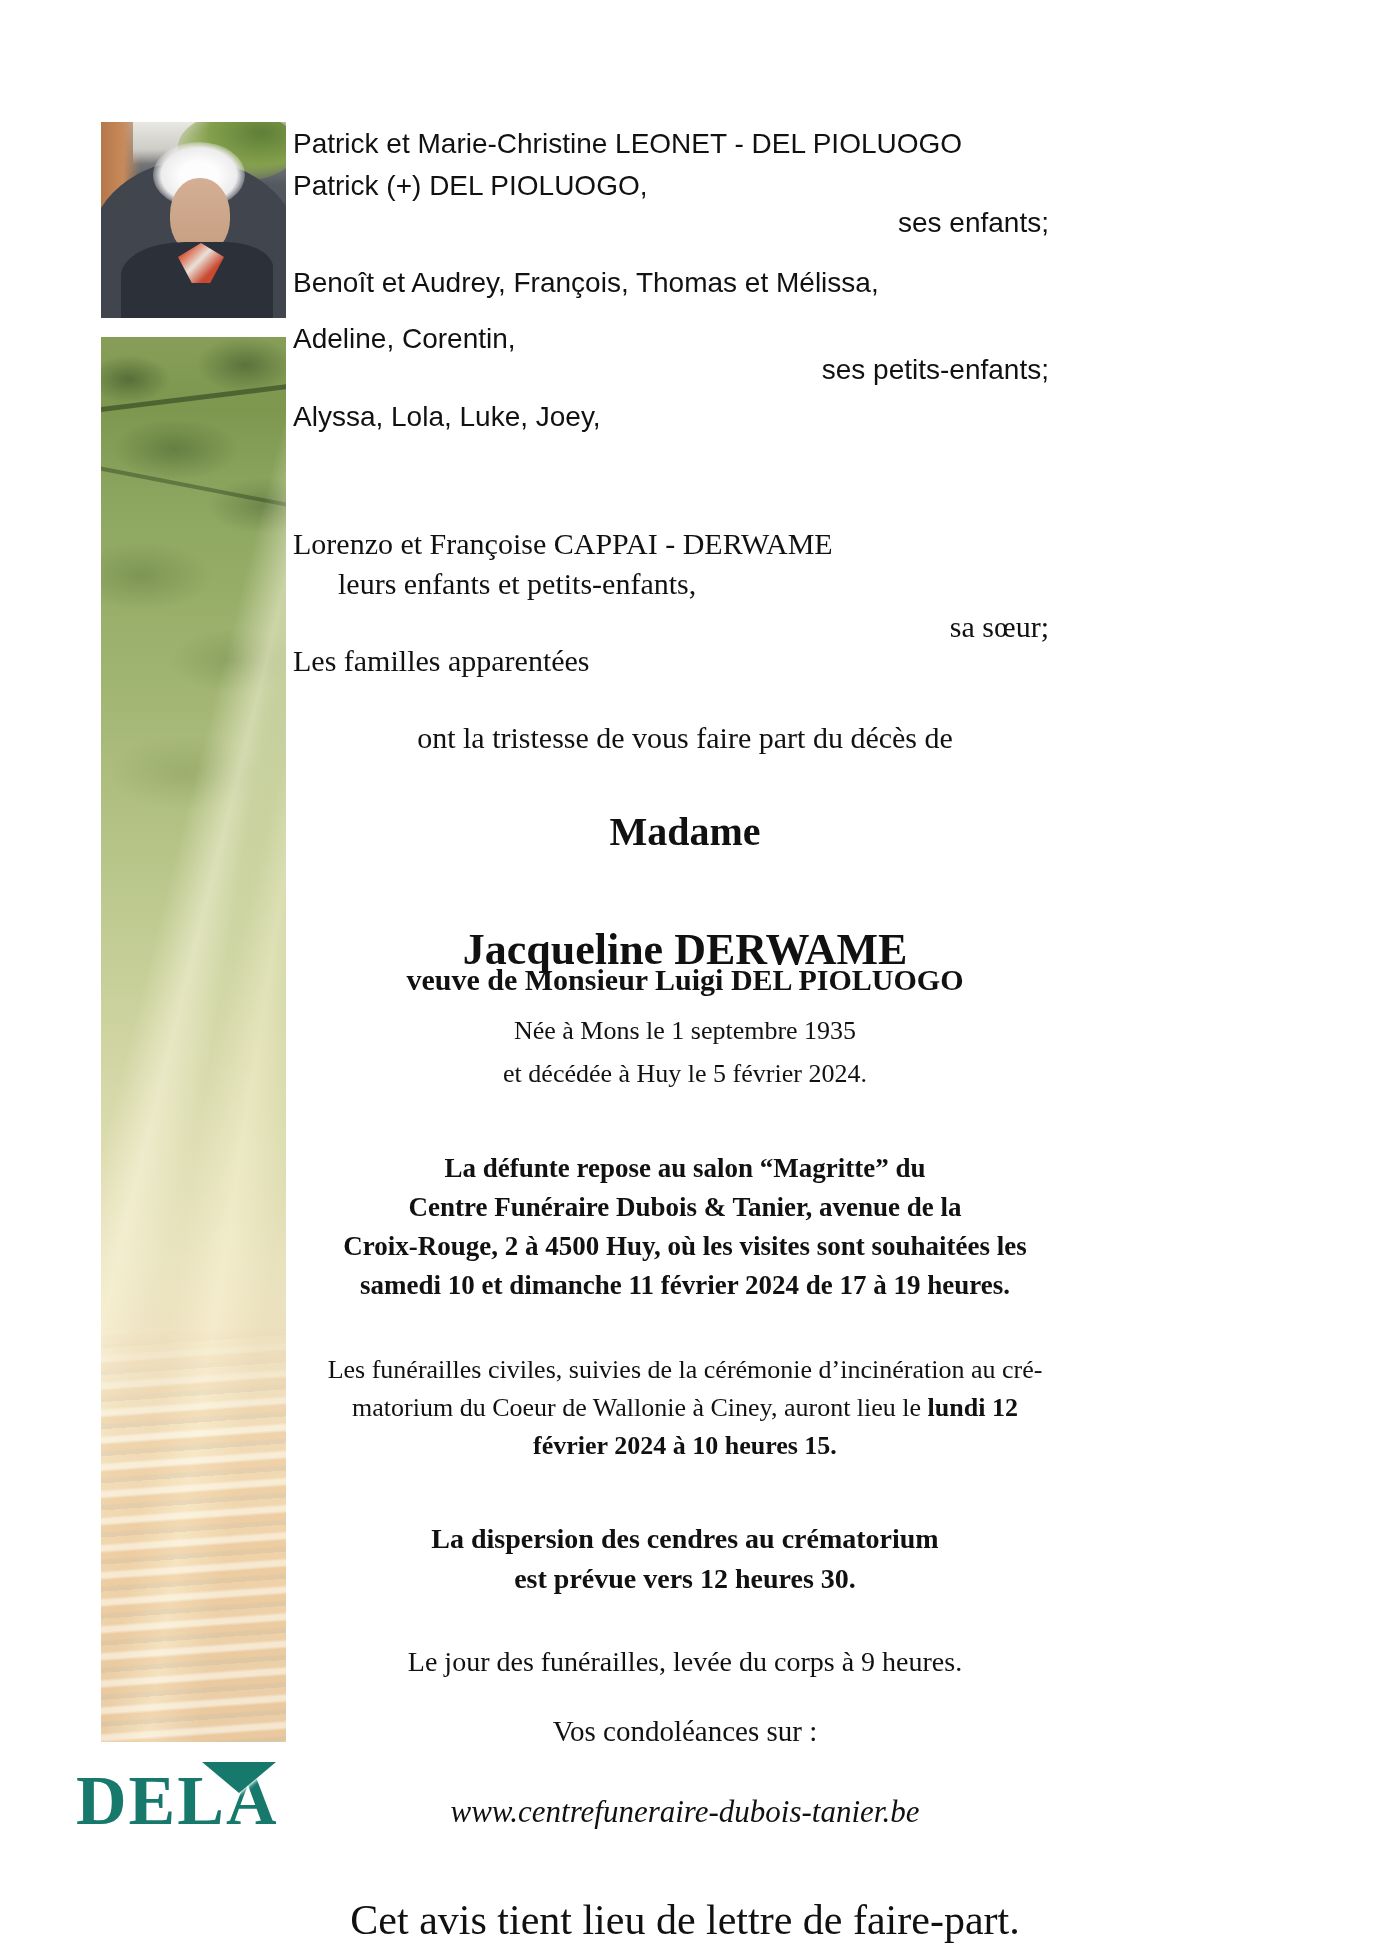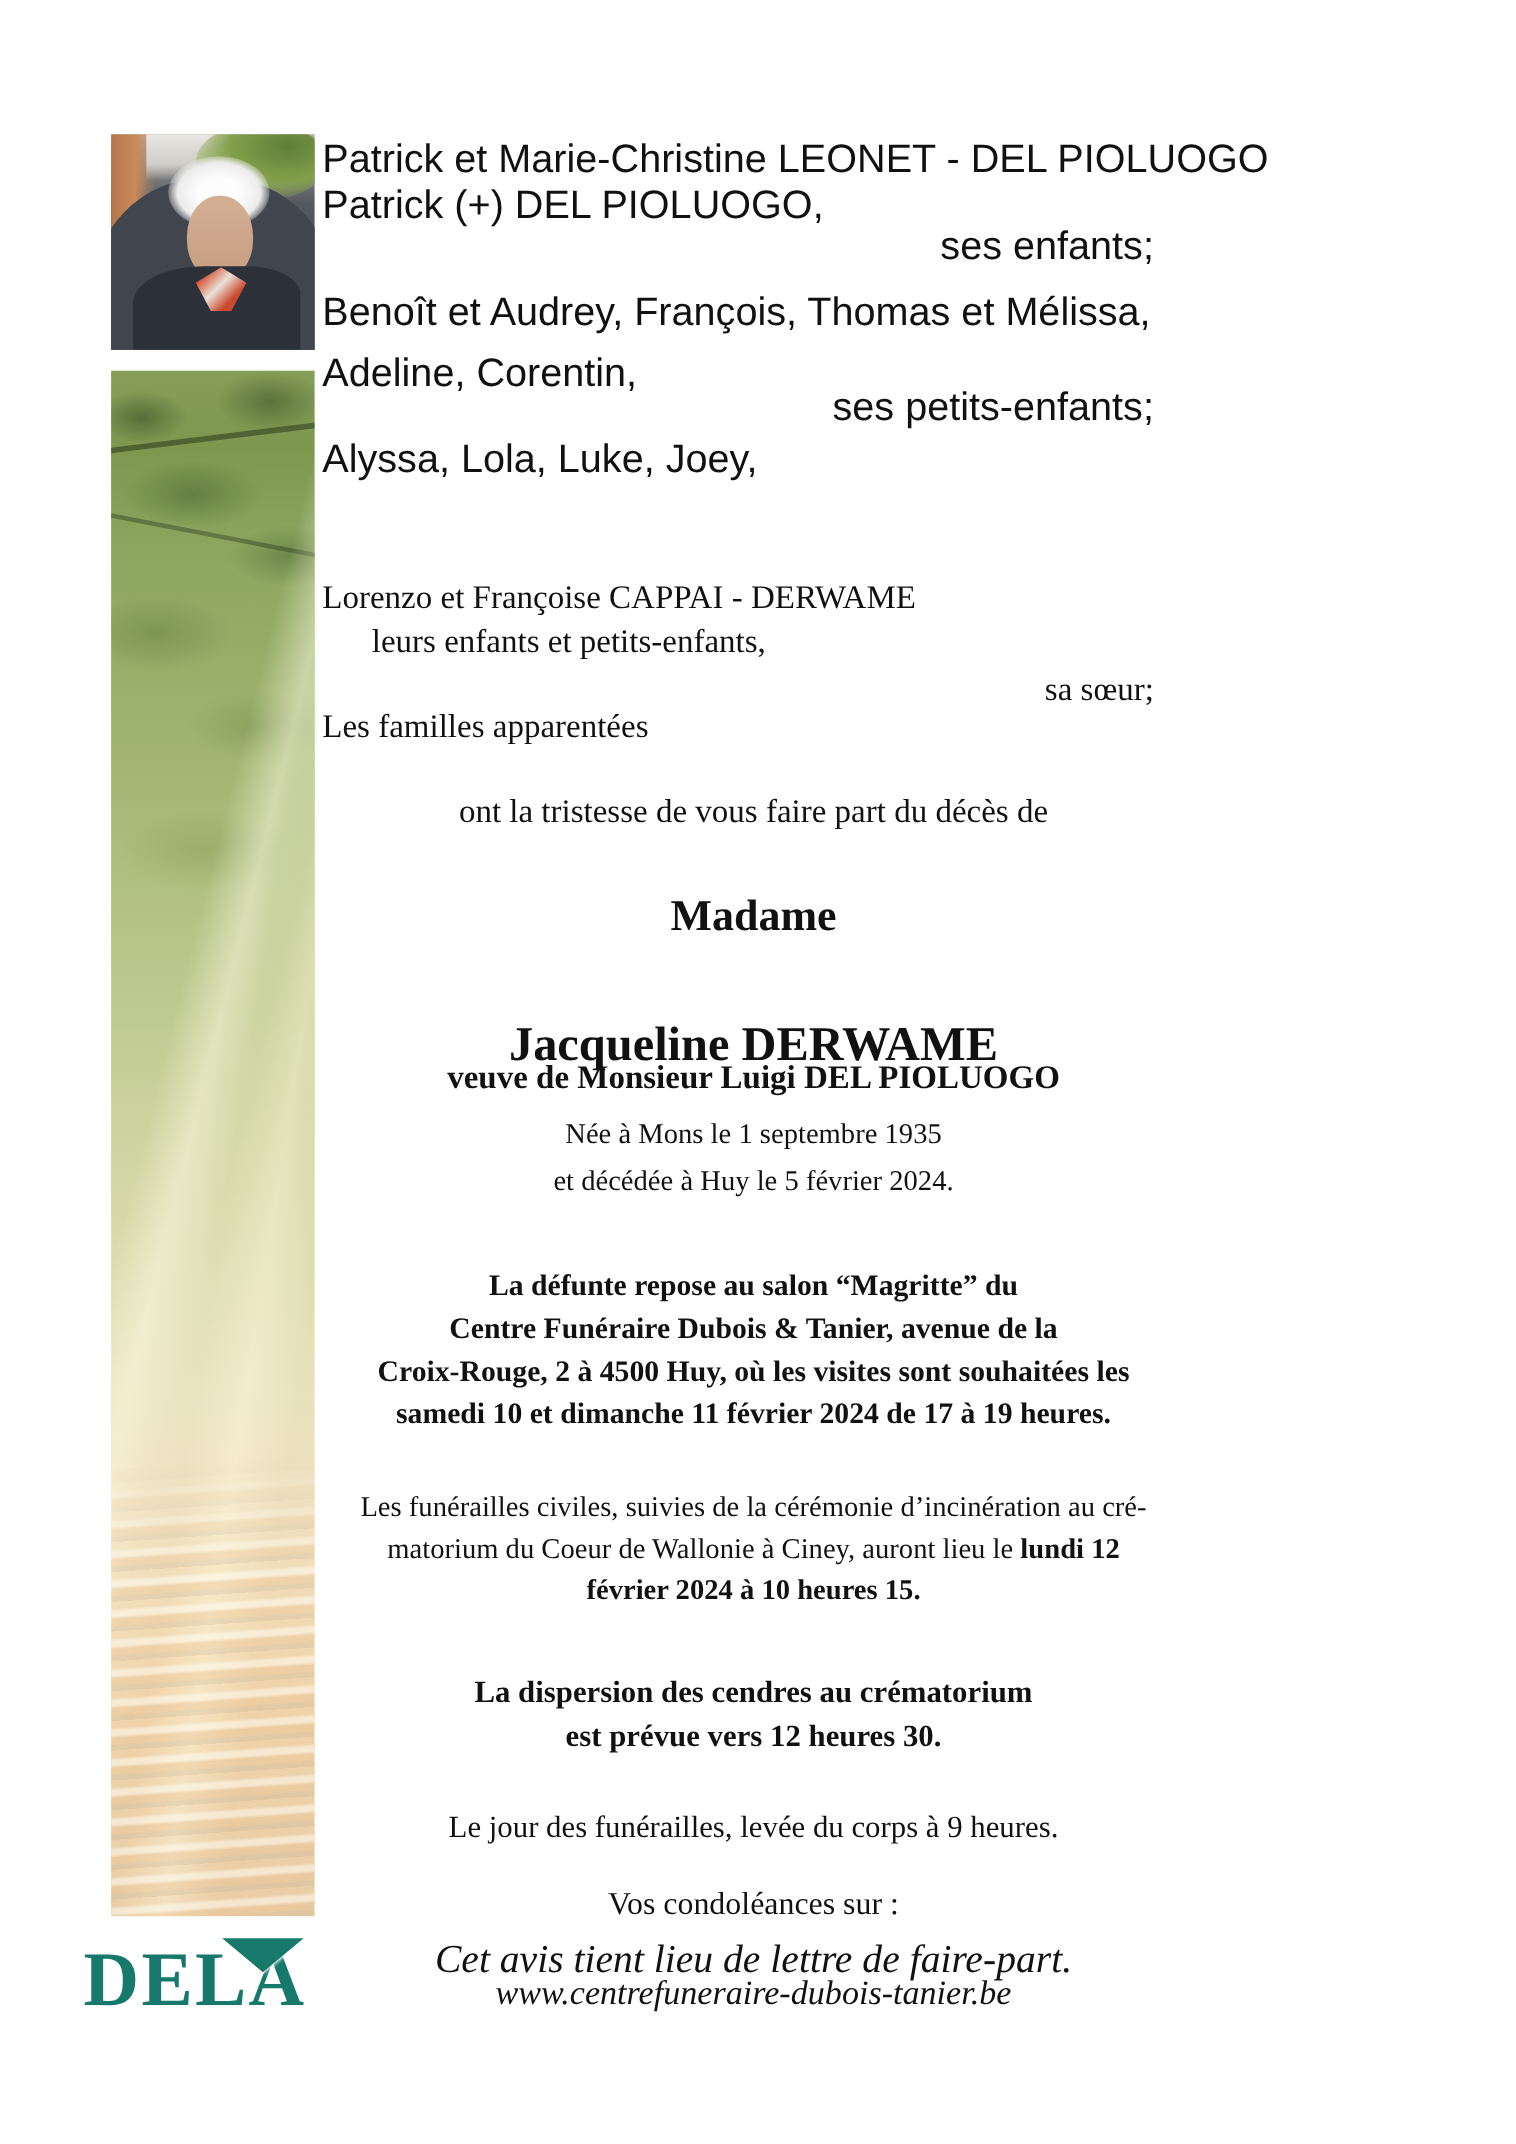--- a/index.html
+++ b/index.html
@@ -61,21 +61,21 @@
   
   .logo{position:absolute;left:76px;top:1758px;width:230px;height:86px;}
   .logo-text{font-family:"Liberation Serif",serif;font-weight:bold;font-size:70px;line-height:86px;
     color:#17796C;letter-spacing:2px;}
   .logo-tri{position:absolute;left:126px;top:4px;width:0;height:0;
     border-left:37px solid transparent;border-right:37px solid transparent;
     border-top:31px solid #17796C;
     filter:drop-shadow(0 0 2px #ffffff) drop-shadow(0 0 1px #ffffff);}
 
   
-  .fl{position:absolute;left:293px;width:756px;font-size:36px;line-height:34px;white-space:nowrap;}
+  .fl{position:absolute;left:293px;width:756px;font-size:28px;line-height:34px;white-space:nowrap;}
   .fl.right{text-align:right;}
   .fl.serif{font-family:"Liberation Serif",serif;font-size:30px;line-height:36px;margin-top:45px;}
   .fl.indent{padding-left:45px;}
 
   
   .cb{position:absolute;left:290px;width:790px;text-align:center;
     font-family:"Liberation Serif",serif;white-space:nowrap;}
   .cb div{white-space:nowrap;}
   .intro{top:720px;font-size:30px;line-height:36px;}
   .madame{top:810px;font-size:40px;line-height:44px;font-weight:bold;}
@@ -83,21 +83,21 @@
   .veuve{top:962px;font-size:30px;line-height:36px;font-weight:bold;}
   .born{top:1016px;font-size:26px;line-height:30px;}
   .died{top:1059px;font-size:26px;line-height:30px;}
   .repose{top:1149px;font-size:27px;line-height:39px;font-weight:bold;}
   .funeral{top:1351px;font-size:26px;line-height:38px;}
   .funeral b{font-weight:bold;}
   .dispersion{top:1519px;font-size:28px;line-height:40px;font-weight:bold;}
   .levee{top:1645px;font-size:28px;line-height:34px;}
   .condol{top:1714px;font-size:29px;line-height:34px;}
   .url{top:1794px;font-size:31px;line-height:36px;font-style:italic;}
-  .notice{top:1763px;font-size:36px;line-height:36px;font-style:italic;}
+  .notice{top:1902px;font-size:42px;line-height:36px;}
 </style>
 </head>
 <body>
 
 <div class="page">
 
   <div class="portrait">
     <div class="curtain"></div>
     <div class="window"></div>
     <div class="leaves"></div>

